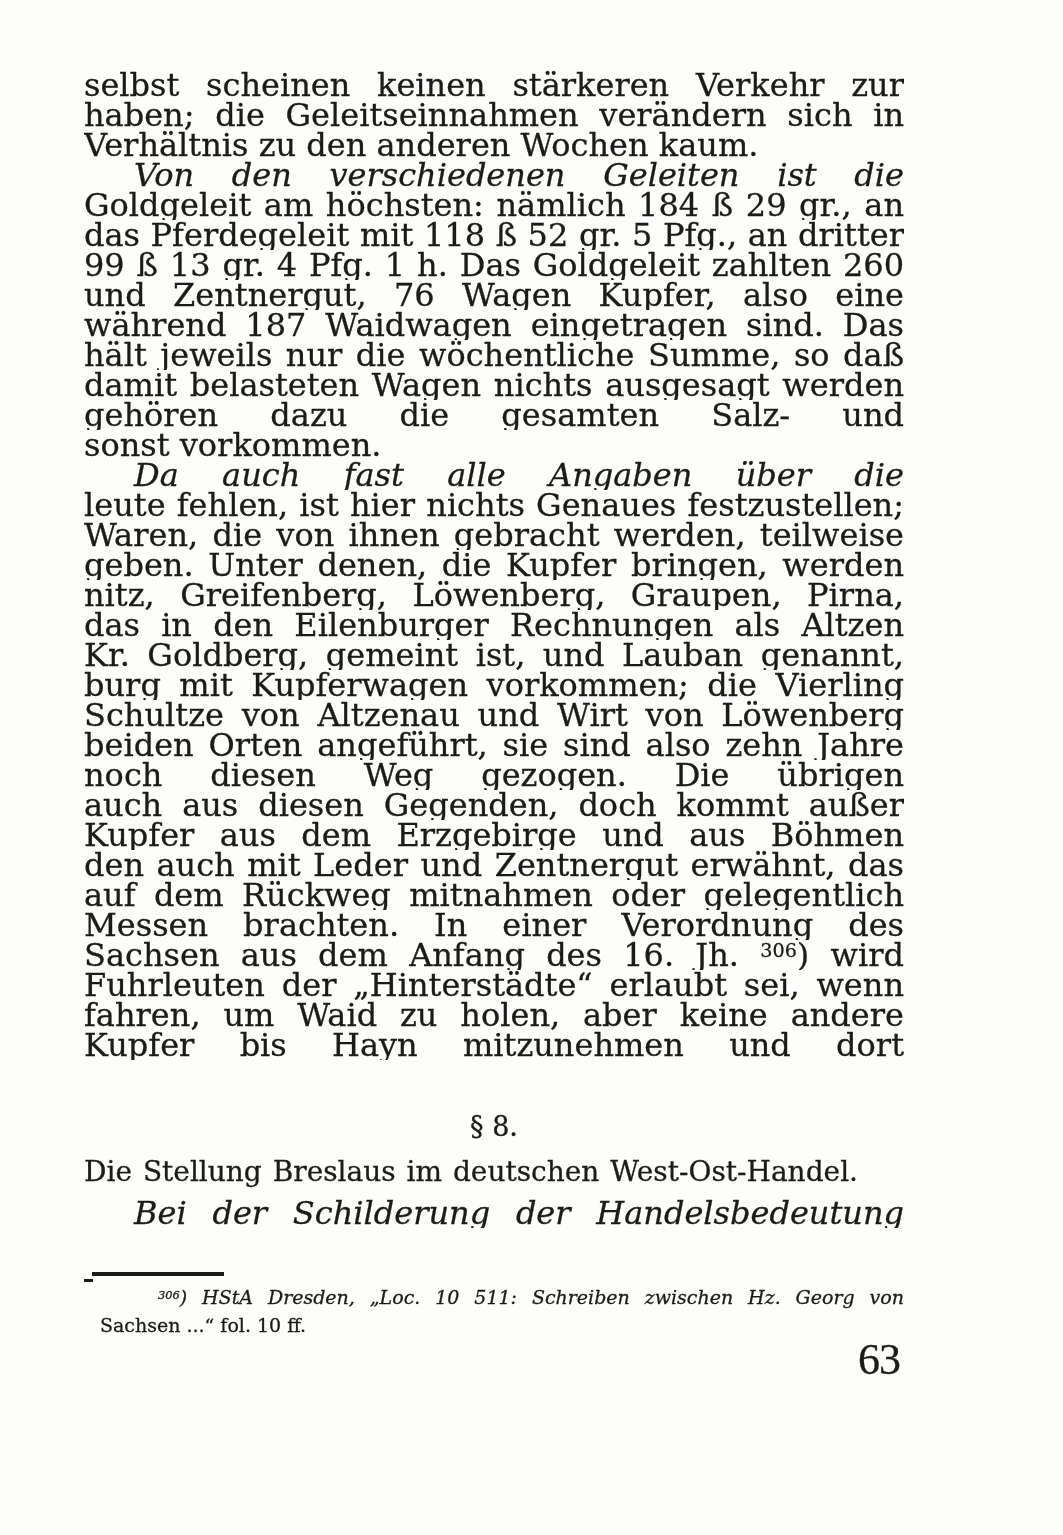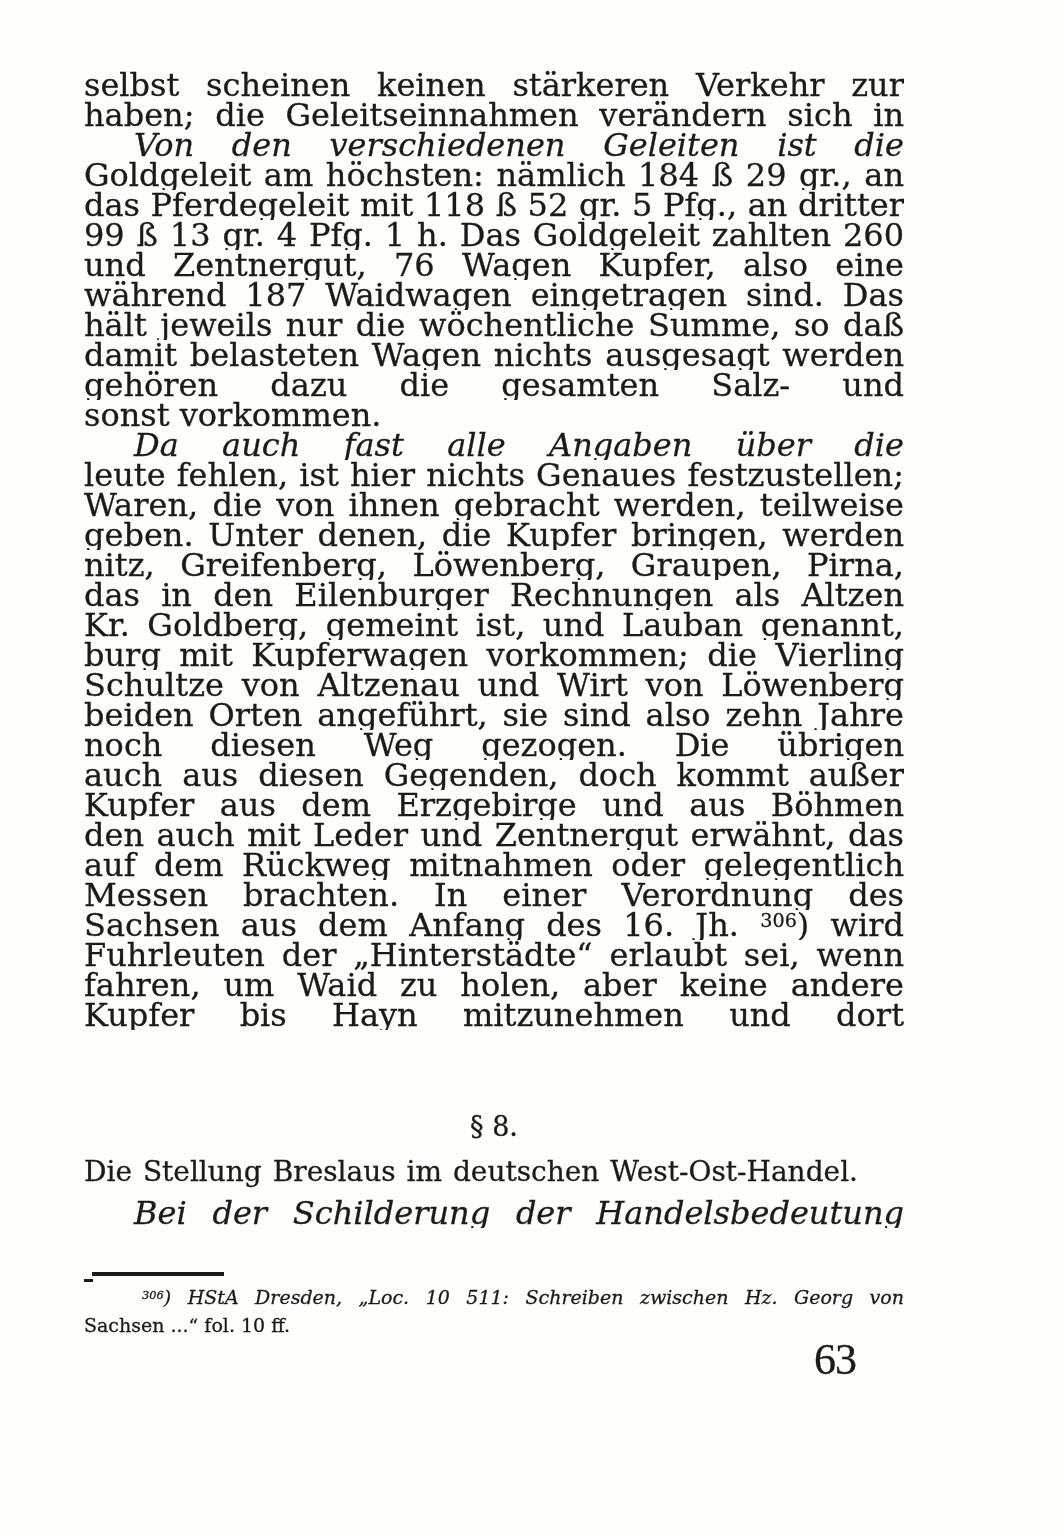--- a/index.html
+++ b/index.html
@@ -64,39 +64,40 @@
     position: absolute;
     left: 84px; top: 1279px;
     width: 9px; height: 3px;
     background: var(--ink, #1b1b19);
   }
   .footnote-block {
     top: 1283px;
     font-size: 19px;
     line-height: 28px;
   }
-  .footnote-block .line { height: 28px; }
+  .footnote-block .line { height: 28px; margin-left: 16px; }
   .footnote-block .line.indent { padding-left: 58px; }
   .page-number {
     position: absolute;
-    left: 814px; top: 1338px;
+    left: 858px; top: 1338px;
     font-size: 44px;
     line-height: 44px;
     font-family: "Liberation Serif", serif;
     letter-spacing: -1px;
   }
 </style>
 </head>
 <body>
 
 <div class="page" style="--ink: #1b1b19; --paper: #fdfdfc;">
   <div class="text-block body-block" id="body-block">
       <div class="paragraph">
         <div class="line">selbst scheinen keinen stärkeren Verkehr zur Folge gehabt zu</div>
         <div class="line">haben; die Geleitseinnahmen verändern sich in diesen Wochen im</div>
+        <div class="line last">Verhältnis zu den anderen Wochen kaum.</div>
       </div>
       <div class="paragraph">
         <div class="line indent">Von den verschiedenen Geleiten ist die Einnahme aus dem</div>
         <div class="line">Goldgeleit am höchsten: nämlich 184 ß 29 gr., an zweiter Stelle folgt</div>
         <div class="line">das Pferdegeleit mit 118 ß 52 gr. 5 Pfg., an dritter das Waidgeleit mit</div>
         <div class="line">99 ß 13 gr. 4 Pfg. 1 h. Das Goldgeleit zahlten 260 Wagen mit Leder</div>
         <div class="line">und Zentnergut, 76 Wagen Kupfer, also eine ziemlich große Zahl,</div>
         <div class="line">während 187 Waidwagen eingetragen sind. Das Pferdegeleit ent-</div>
         <div class="line">hält jeweils nur die wöchentliche Summe, so daß über die Zahl der</div>
         <div class="line">damit belasteten Wagen nichts ausgesagt werden kann. Jedoch</div>

